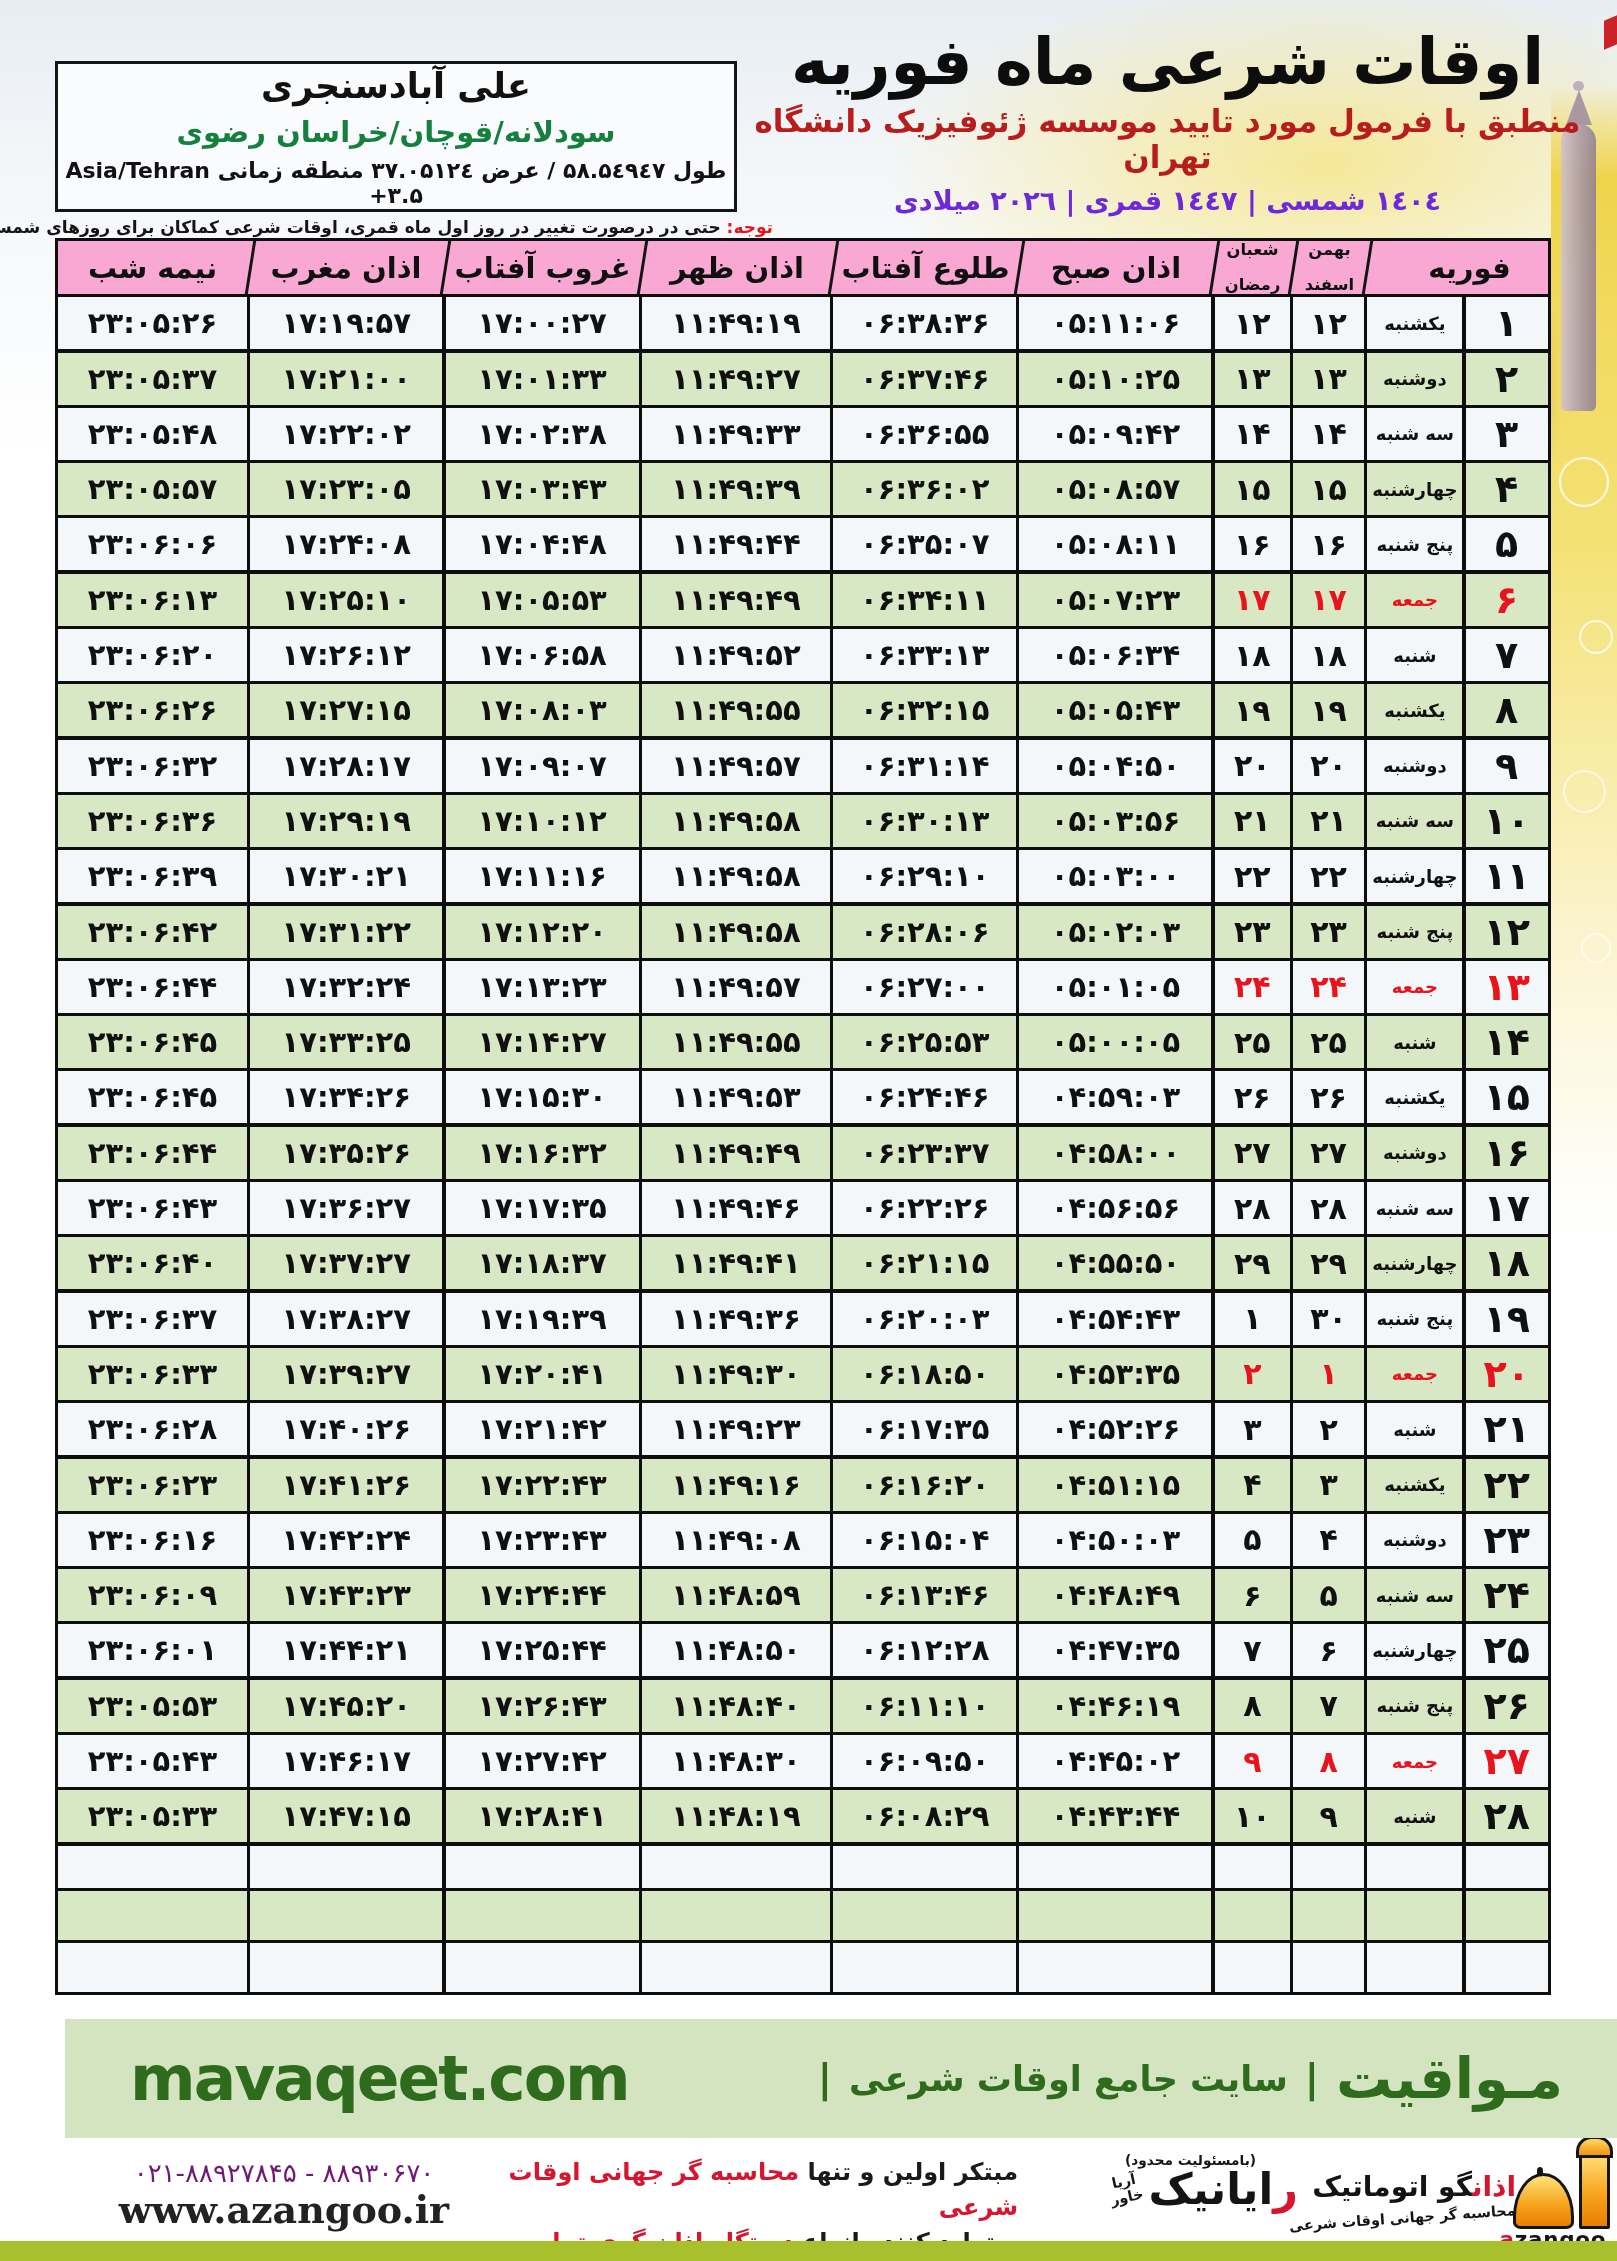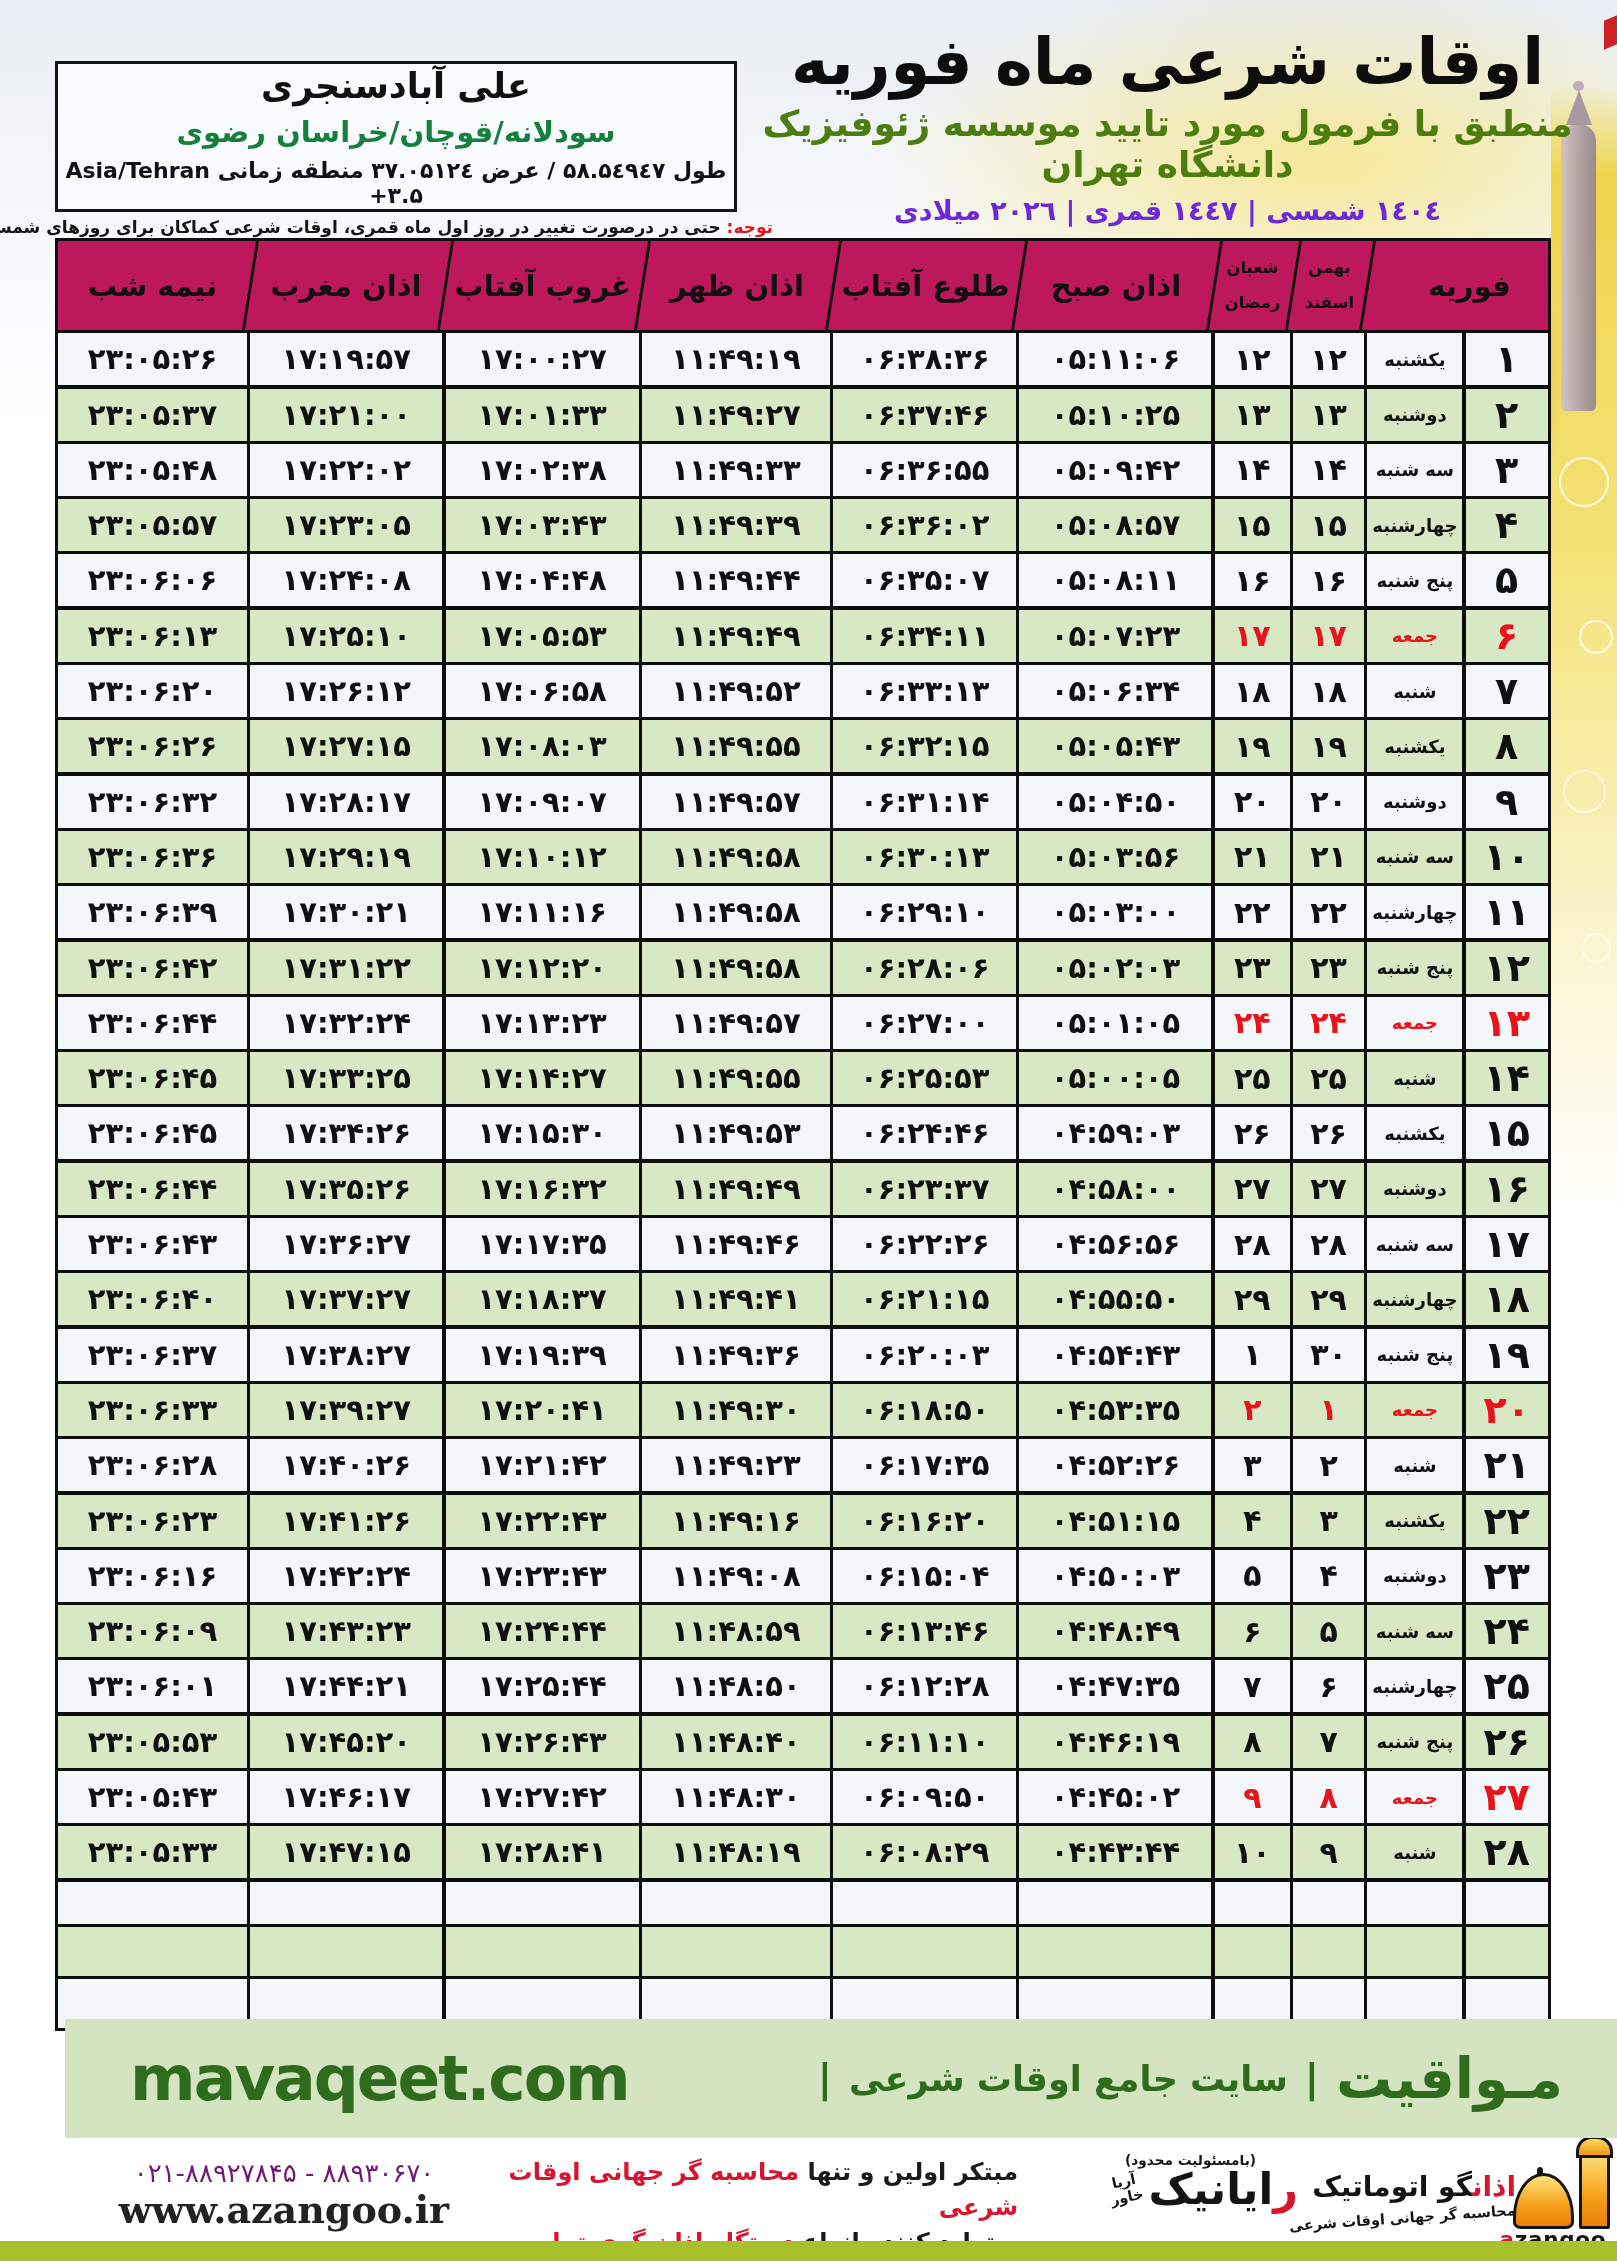--- a/index.html
+++ b/index.html
@@ -42,27 +42,27 @@
   .loc-title{font-size:35px;font-weight:bold;color:#111;text-align:right;}
   .loc-sub{font-size:29px;font-weight:bold;color:#15803d;}
   .loc-coords{font-size:22px;font-weight:bold;color:#111;direction:rtl;}
   
   .note{position:absolute;left:55px;top:217px;width:718px;direction:rtl;
     font-size:17px;font-weight:bold;color:#151515;white-space:nowrap;}
   .note .n-label{color:#e8131b;}
   
   .title-block{position:absolute;left:750px;top:27px;width:835px;text-align:center;direction:rtl;}
   .t-main{font-size:64px;font-weight:bold;color:#0d0d0d;line-height:1.1;}
-  .t-sub{font-size:36px;font-weight:bold;color:#4d7c0f;margin-top:5.2px;}
+  .t-sub{font-size:31px;font-weight:bold;color:#b91c1c;margin-top:5.2px;}
   .t-years{font-size:27px;font-weight:bold;color:#6d28d9;margin-top:10.4px;}
   
   .grid{position:absolute;left:55px;top:238px;display:grid;
     grid-template-columns:189px 192px 193px 188px 183px 192px 75px 71px 95px 82px;
     gap:3.3px;background:#0e0e0e;border:3.9px solid #0e0e0e;z-index:2;}
-  .thead{grid-column:1 / -1;height:89px;background:#be185d;position:relative;}
+  .thead{grid-column:1 / -1;height:53px;background:#f9a8d4;position:relative;}
   .th-label{position:absolute;top:0;height:100%;display:flex;align-items:center;
     justify-content:center;font-size:29px;font-weight:bold;color:#101010;direction:rtl;
     text-align:center;}
   .th-label.stack{flex-direction:column;gap:16px;font-size:16.3px;line-height:1.15;}
   .th-div{position:absolute;top:0;width:2.6px;height:100%;background:#141414;
     transform:skewX(-9deg);}
   .cell{display:flex;align-items:center;justify-content:center;height:52px;
     color:#101010;overflow:hidden;}
   .light{background:#f3f7fa;}
   .green{background:#d8e8c5;}

